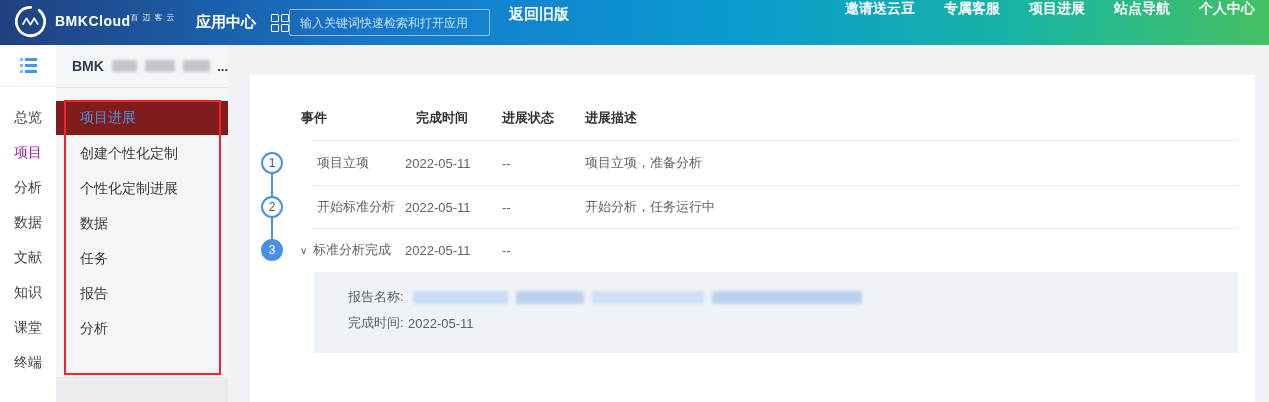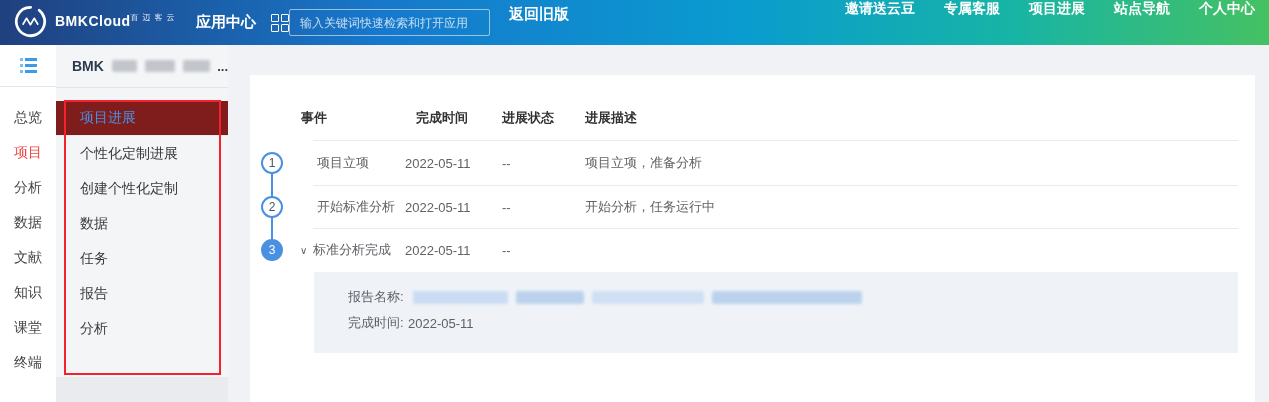--- a/index.html
+++ b/index.html
@@ -31,21 +31,21 @@
   
   .sidebar { position:absolute; left:0; top:45px; width:56px; height:357px; background:#fff; }
   .sidebar-head { height:42px; border-bottom:1px solid #e8e8e8; display:flex; align-items:center; justify-content:center; cursor:pointer; }
   .list-icon { display:flex; flex-direction:column; gap:3px; }
   .list-icon i { display:flex; align-items:center; gap:2px; }
   .list-icon i b { width:3px; height:3px; background:#79c0f2; }
   .list-icon i s { width:12px; height:2.5px; background:#3d9be9; text-decoration:none; display:block; }
   .sidebar-items { padding-top:13px; }
   .sidebar-item { height:35px; display:flex; align-items:center; justify-content:center;
     font-size:14px; color:#454545; cursor:pointer; }
-  .sidebar-item.active { color:#ef4444; }
+  .sidebar-item.active { color:#a21caf; }
 
   
   .panel { position:absolute; left:56px; top:45px; width:172px; height:357px; background:#f4f5f7; }
   .panel-title { height:43px; border-bottom:1px solid #e3e5e8; display:flex; align-items:center; padding-left:16px; gap:4px; }
   .panel-title-text { font-size:14px; font-weight:bold; color:#2e3b4e; }
   .blur-block { display:inline-block; height:12px; border-radius:2px; background:#c2c6cc; filter:blur(1.5px); }
   .panel-title .blur-block { margin-left:4px; }
   .panel-ellipsis { font-size:13px; font-weight:bold; color:#2e3b4e; margin-left:3px; }
   .panel-menu { padding-top:13px; }
   .panel-item { height:35px; display:flex; align-items:center; padding-left:24px;
@@ -143,22 +143,22 @@
 <div class="panel">
   <div class="panel-title">
     <span class="panel-title-text">BMK</span>
     <span class="blur-block" style="width:26px"></span>
     <span class="blur-block" style="width:32px"></span>
     <span class="blur-block" style="width:28px"></span>
     <span class="panel-ellipsis">...</span>
   </div>
   <div class="panel-menu">
     <div class="panel-item active">项目进展</div>
+    <div class="panel-item">创建个性化定制</div>
     <div class="panel-item">个性化定制进展</div>
-    <div class="panel-item">创建个性化定制</div>
     <div class="panel-item">数据</div>
     <div class="panel-item">任务</div>
     <div class="panel-item">报告</div>
     <div class="panel-item">分析</div>
   </div>
   <div class="panel-bottom"></div>
 </div>
 
 <div class="red-box"></div>
 

